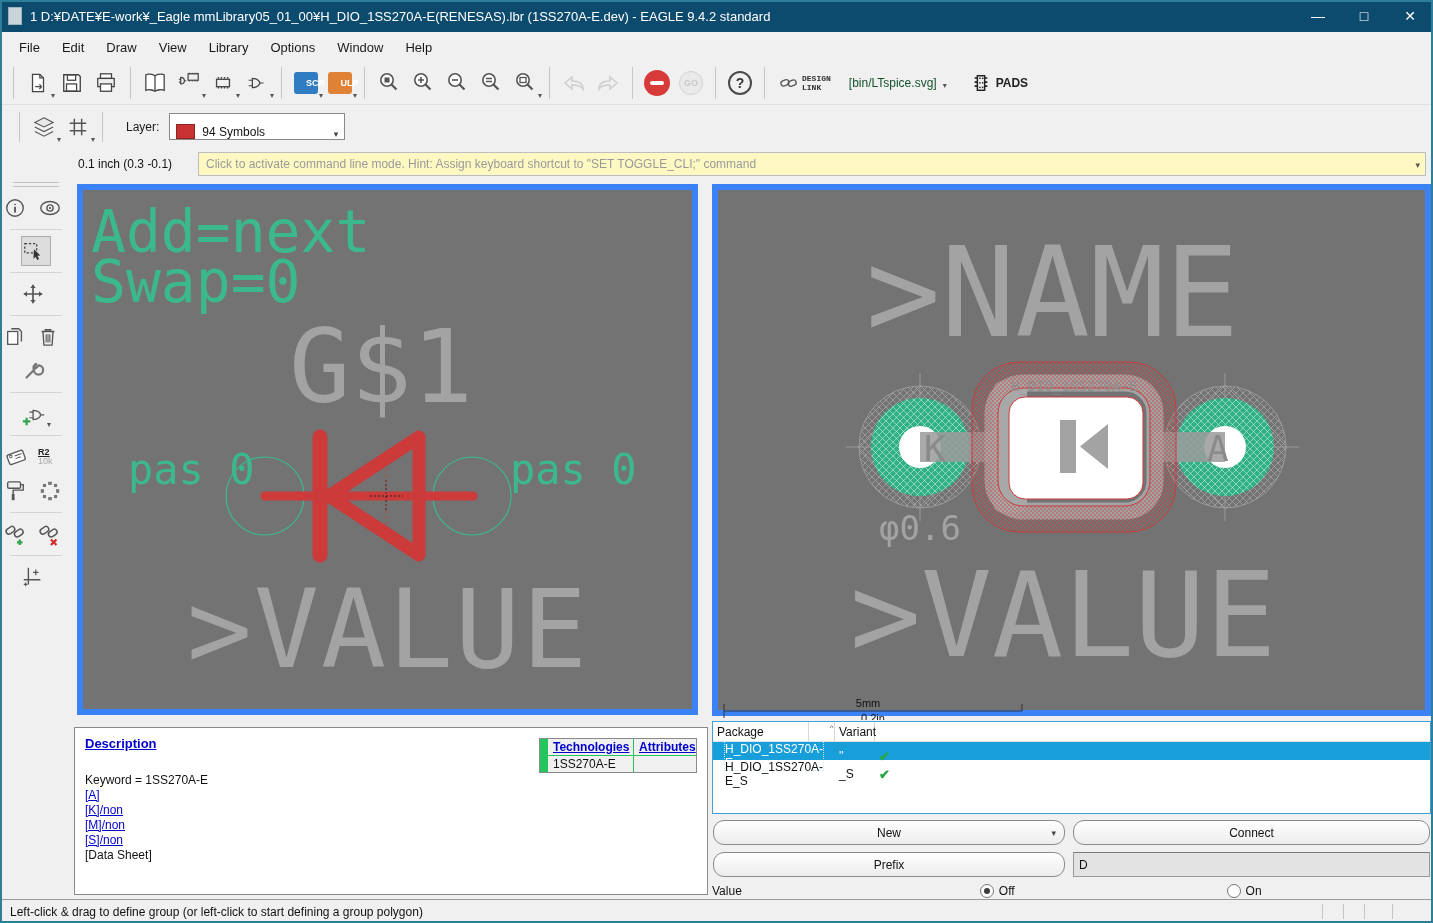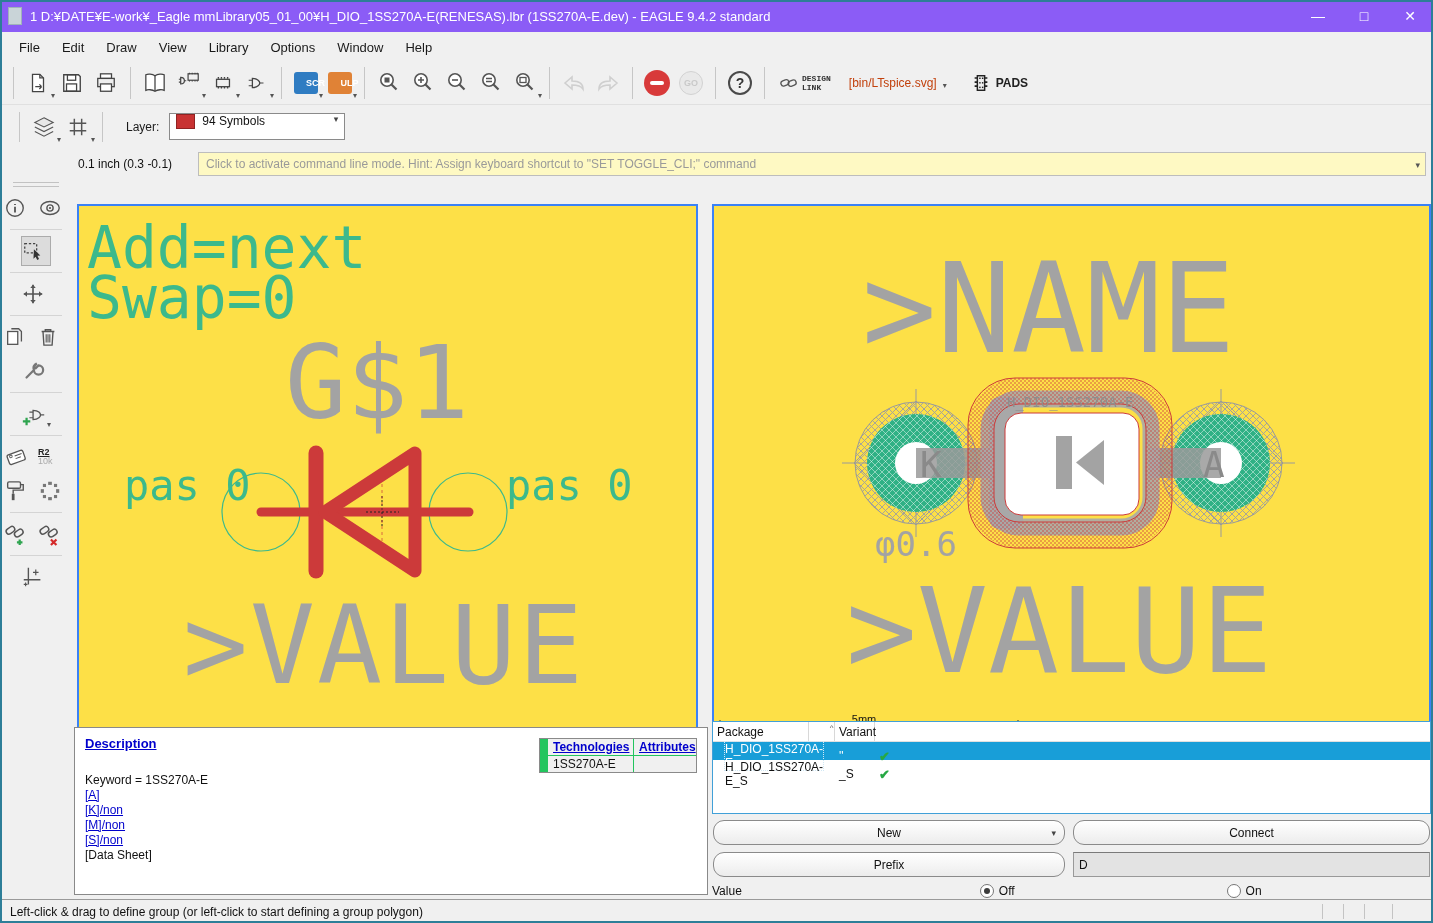--- a/index.html
+++ b/index.html
@@ -1,20 +1,20 @@
 <!DOCTYPE html>
 <html><head>
 <meta charset="utf-8">
 <style>
   * { margin:0; padding:0; box-sizing:border-box; }
   body { font-family:"Liberation Sans",sans-serif; background:#444; }
   .window { position:relative; width:1433px; height:923px; background:#f0f0f0;
             border:2px solid #2d7e98; overflow:hidden; }
   
-  .titlebar { position:absolute; left:-2px; top:-2px; width:1433px; height:32px; background:#8b5cf6;
+  .titlebar { position:absolute; left:-2px; top:-2px; width:1433px; height:32px; background:#0c4a6e;
               display:flex; align-items:center; color:#fff; font-size:13px; padding-left:8px; }
   .win-doc-icon { width:14px; height:18px; background:#c9d4d8; border:1px solid #9fb3ba; margin-right:8px; }
   .title-text { flex:1; white-space:nowrap; overflow:hidden; }
   .win-controls { display:flex; height:100%; }
   .win-btn { width:46px; height:100%; display:flex; align-items:center; justify-content:center;
              color:#fff; font-size:14px; cursor:default; }
   
   .menubar { position:absolute; left:0; top:30px; width:100%; height:30px; background:#f0f0f0;
              display:flex; align-items:center; font-size:13px; color:#1a1a1a; padding-left:6px; }
   .menu-item { padding:4px 11px; }
@@ -32,28 +32,28 @@
   .badge-ulp { background:#e08236; }
   .stop-circle { width:26px; height:26px; border-radius:50%; background:#d83a3a; display:flex;
                  align-items:center; justify-content:center; }
   .stop-bar { width:14px; height:4px; background:#fff; border-radius:2px; }
   .go-circle { width:24px; height:24px; border-radius:50%; background:#e9e9e9; border:1px solid #d2d2d2;
                color:#c9c9c9; font-size:9px; font-weight:bold; display:flex; align-items:center; justify-content:center; }
   .help-circle { width:24px; height:24px; border-radius:50%; border:2px solid #4a4a4a; color:#333;
                  font-size:14px; font-weight:bold; display:flex; align-items:center; justify-content:center; }
   .design-link { display:flex; align-items:center; gap:4px; margin:0 8px;font-family:Liberation Mono, monospace; }
   .dl-text { font-size:8px; font-weight:bold; color:#333; line-height:9px; }
-  .ltspice { position:relative; font-size:12px; color:#c2410c; margin:0 10px; padding-right:10px; }
+  .ltspice { position:relative; font-size:12px; color:#14532d; margin:0 10px; padding-right:10px; }
   .pads { display:flex; align-items:center; gap:5px; margin-left:14px; font-size:12px; font-weight:bold; color:#222; }
   
   .toolbar2 { position:absolute; left:0; top:104px; width:100%; height:41px; background:#f0f0f0;
               display:flex; align-items:center; padding-left:10px; }
   .layer-label { font-size:12px; color:#1a1a1a; margin:0 10px 0 16px; }
   .layer-select { width:176px; height:27px; background:#fff; border:1px solid #8a8a8a;
-                  display:flex; align-items:flex-start; padding:0 6px; gap:7px; font-size:12px; color:#111; }
+                  display:flex; align-items:flex-end; padding:0 6px; gap:7px; font-size:12px; color:#111; }
   .layer-swatch { width:19px; height:15px; background:#c83232; border:1px solid #902222; flex:none; }
   .layer-select .arrow { margin-left:auto; font-size:9px; color:#444; }
   
   .cmdrow { position:absolute; left:0; top:145px; width:100%; height:33px; background:#f0f0f0;
             display:flex; align-items:center; }
   .coords { width:120px; margin-left:76px; font-size:12px; color:#111; flex:none; }
   .cmd-wrap { position:relative; flex:1; margin-right:5px; }
   .cmd-input { width:100%; height:24px; background:#fef9c3; border:1px solid #bdbdbd;
                font-size:12px; color:#333; padding:0 18px 0 7px; font-family:"Liberation Sans",sans-serif; }
   .cmd-input::placeholder { color:#9a9a9a; opacity:1; }
@@ -63,21 +63,21 @@
              display:flex; flex-direction:column; align-items:center; padding-top:2px; }
   .pal-handle { width:46px; border-top:1px solid #c2c2c2; border-bottom:1px solid #c2c2c2; height:5px; margin-bottom:4px; }
   .pal-row { display:flex; gap:4px; margin:2px 0; }
   .pal-btn { position:relative; width:30px; height:30px; display:flex; align-items:center; justify-content:flex-start; color:#555; }
   .pal-btn.active { background:#dcdcdc; border:1px solid #ababab; }
   .pal-sep { width:52px; height:1px; background:#d4d4d4; margin:4px 0; }
   .val-tool { font-size:9px; line-height:9px; text-align:left; }
   .val-tool .r2 { color:#222; font-weight:bold; text-decoration:underline; }
   .val-tool .k10 { color:#aaa; }
   
-  .canvas { position:absolute; background:#fde047; border:2px solid #3b82f6;margin-top:20px; }
+  .canvas { position:absolute; background:#737373; border:6px solid #3b82f6; }
   .canvas-left { left:75px; top:182px; width:621px; height:531px; }
   .canvas-right { left:710px; top:182px; width:719px; height:532px; }
   .splitter { position:absolute; left:696px; top:178px; width:14px; height:717px; background:#f0f0f0; }
   .mono { font-family:"DejaVu Sans Mono",monospace; }
   
   .desc-panel { position:absolute; left:72px; top:725px; width:634px; height:168px; background:#fff;
                 border:1px solid #898989; font-size:12px; color:#111; padding:8px 10px; }
   .desc-title { color:#0000cc; font-weight:bold; font-size:13px; text-decoration:underline; display:inline-block; }
   .desc-keyword { margin-top:22px; }
   .desc-link { color:#0000cc; text-decoration:underline; display:block; margin-top:1px; }

